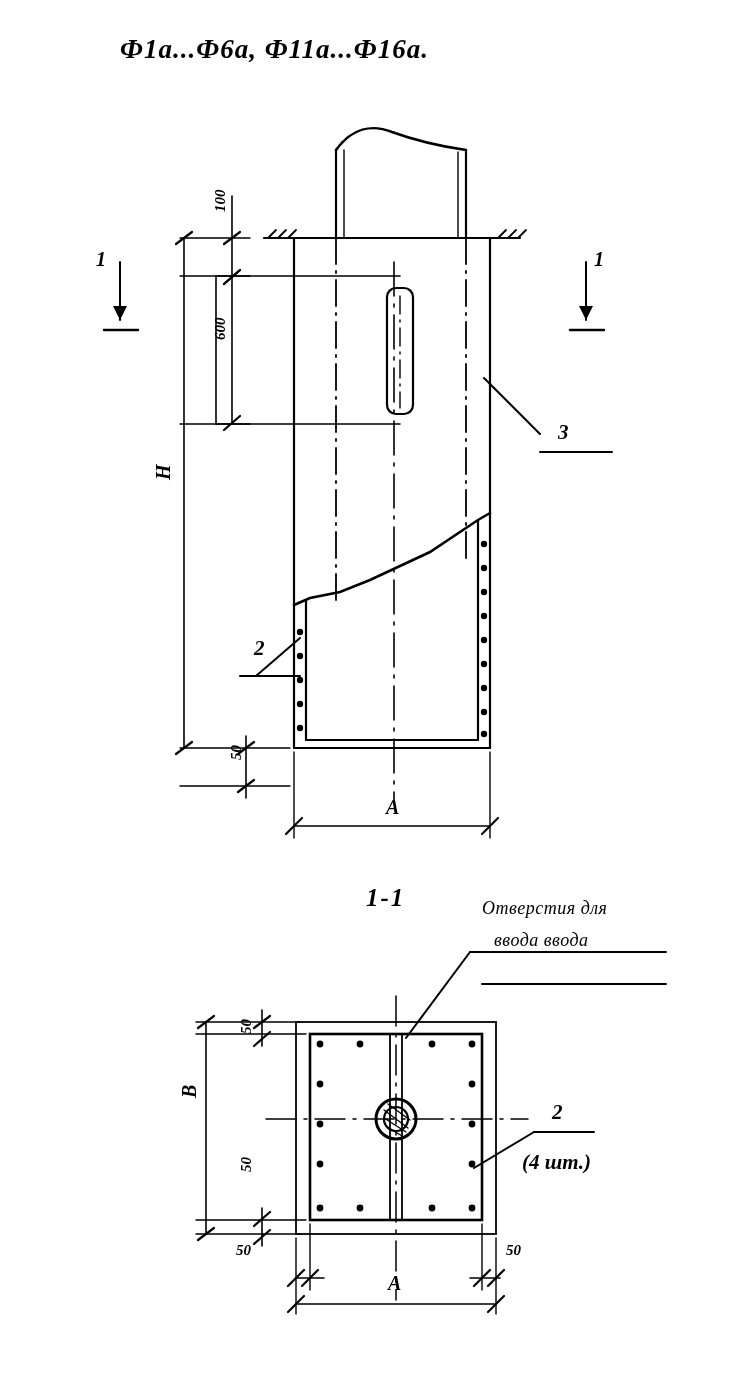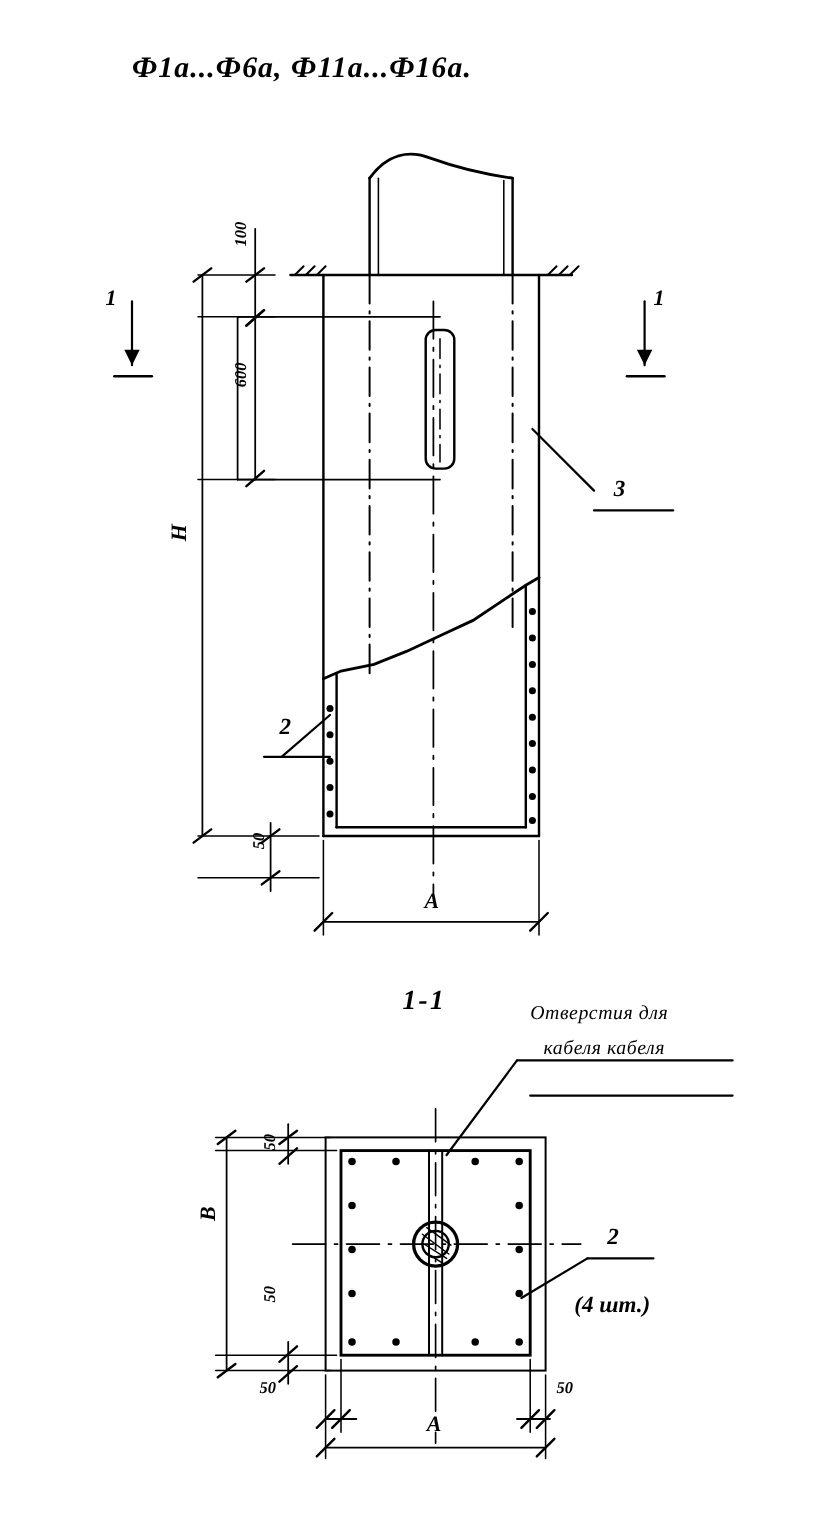--- a/index.html
+++ b/index.html
@@ -1,20 +1,20 @@
 <!DOCTYPE html>
 <html><head>
 <meta charset="utf-8">
 <style>
   html,body{margin:0;padding:0;background:#ffffff;}
   body{
     width:748px;height:1382px;position:relative;overflow:hidden;
     font-family:"Liberation Serif", serif;color:#000;
   }
-  #stage{position:absolute;left:0;top:12px;width:748px;height:1132px;}
+  #stage{position:absolute;left:0;top:0;width:748px;height:1132px;}
   .txt{position:absolute;white-space:nowrap;}
   .title{
     font-family:"Liberation Serif", serif;
     font-style:italic;font-weight:bold;font-size:27px;letter-spacing:1px;
   }
   .secttitle{
     font-family:"Liberation Serif", serif;
     font-style:italic;font-weight:bold;font-size:25px;letter-spacing:2px;text-align:center;
   }
   .callout{
@@ -238,24 +238,24 @@
   <div class="txt dimtxt vert" style="left:212px;top:212px;">100</div>
   <div class="txt dimtxt vert" style="left:212px;top:340px;">600</div>
   <div class="txt lbl vert" style="left:152px;top:480px;">H</div>
   <div class="txt dimtxt vert" style="left:228px;top:760px;">50</div>
   <div class="txt lbl" style="left:386px;top:796px;">А</div>
 
   <div class="txt callout" style="left:558px;top:420px;">3</div>
   <div class="txt callout" style="left:254px;top:636px;">2</div>
 
   <div class="txt note" style="left:482px;top:898px;">Отверстия для</div>
-  <div class="txt note" style="left:494px;top:930px;">кабеля кабеля</div>
+  <div class="txt note" style="left:494px;top:930px;">ввода ввода</div>
 
   <div class="txt callout" style="left:552px;top:1100px;">2</div>
-  <div class="txt callout" style="left:522px;top:1150px;margin-top:12px;">(4 шт.)</div>
+  <div class="txt callout" style="left:522px;top:1150px;">(4 шт.)</div>
 
   <div class="txt dimtxt vert" style="left:238px;top:1034px;">50</div>
   <div class="txt lbl vert" style="left:178px;top:1098px;">В</div>
   <div class="txt dimtxt vert" style="left:238px;top:1172px;">50</div>
   <div class="txt dimtxt" style="left:236px;top:1242px;">50</div>
   <div class="txt dimtxt" style="left:506px;top:1242px;">50</div>
   <div class="txt lbl" style="left:388px;top:1272px;">А</div>
 
 </div>
 

